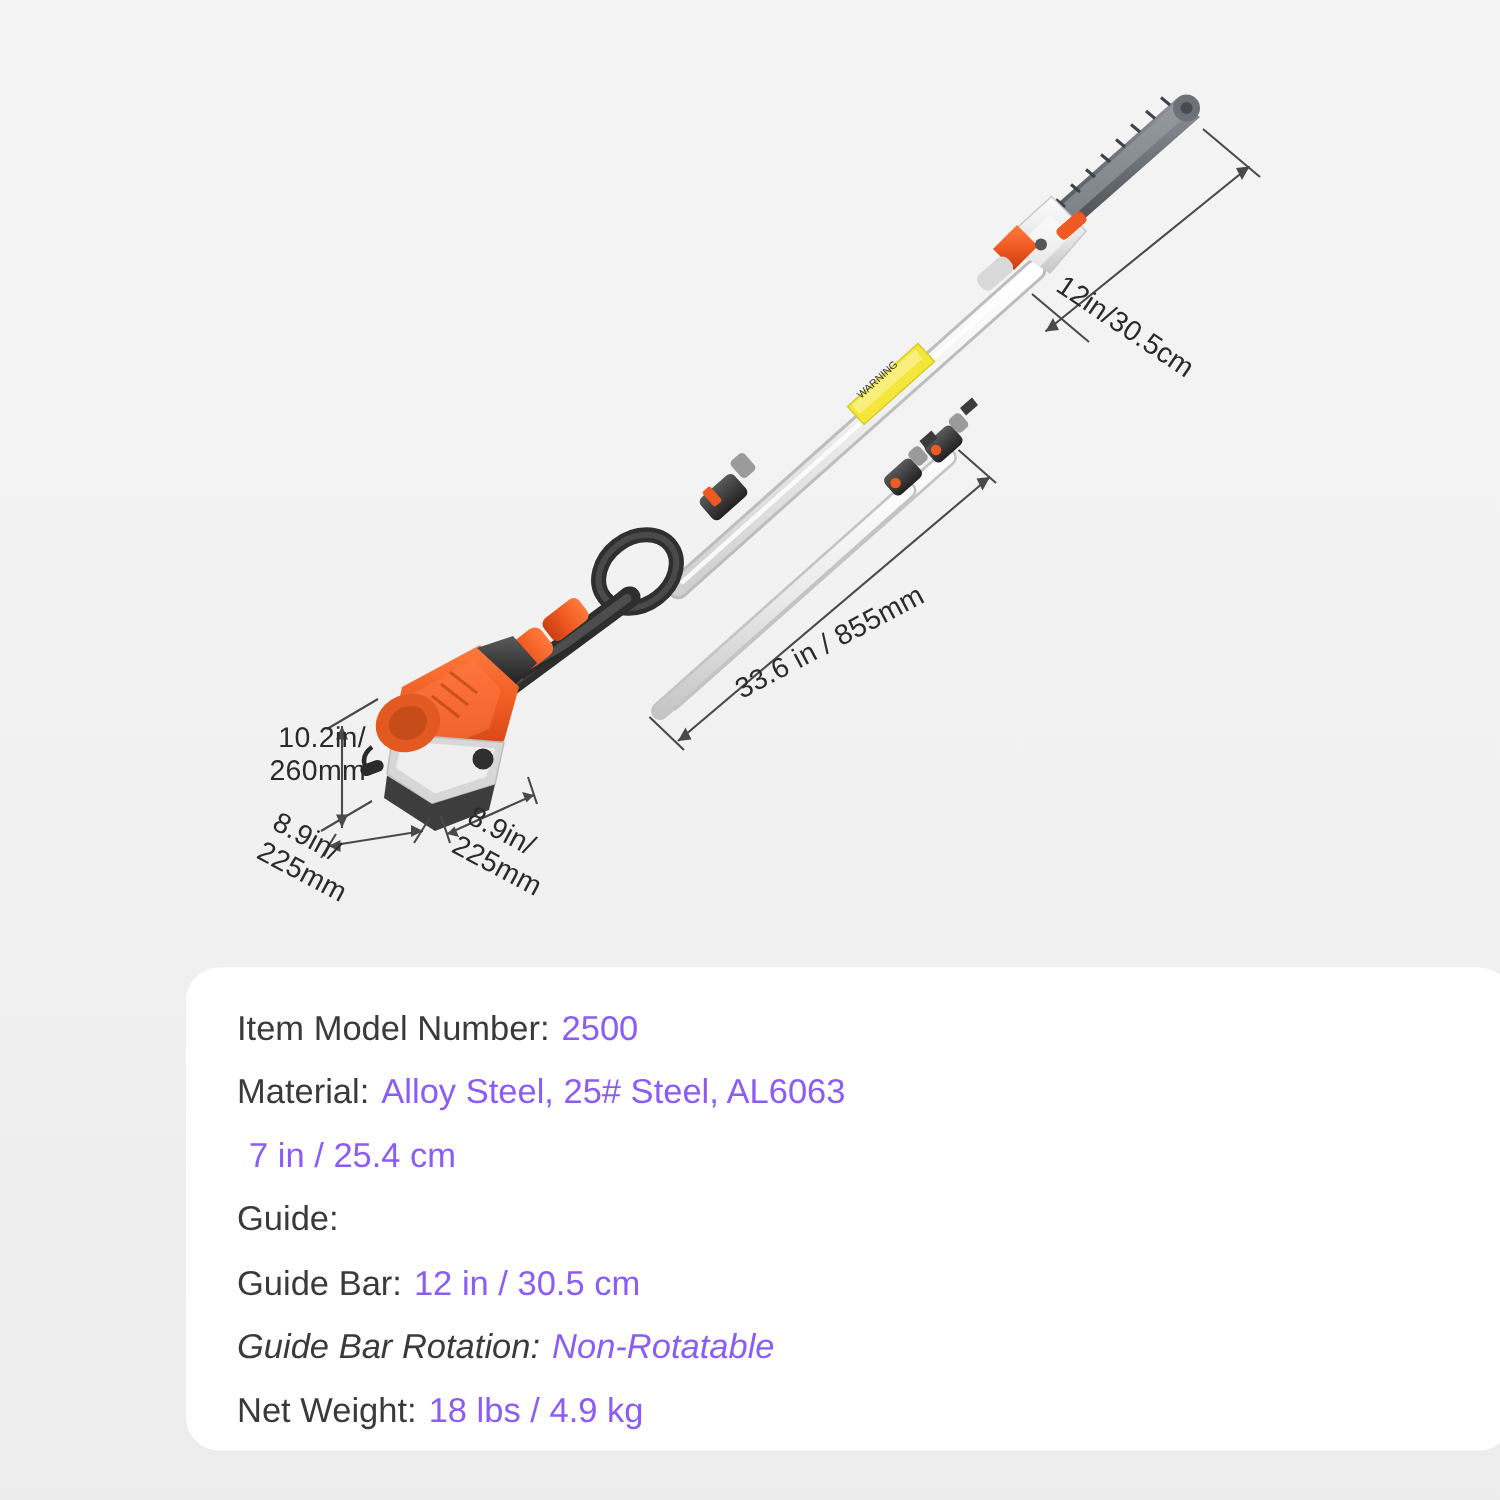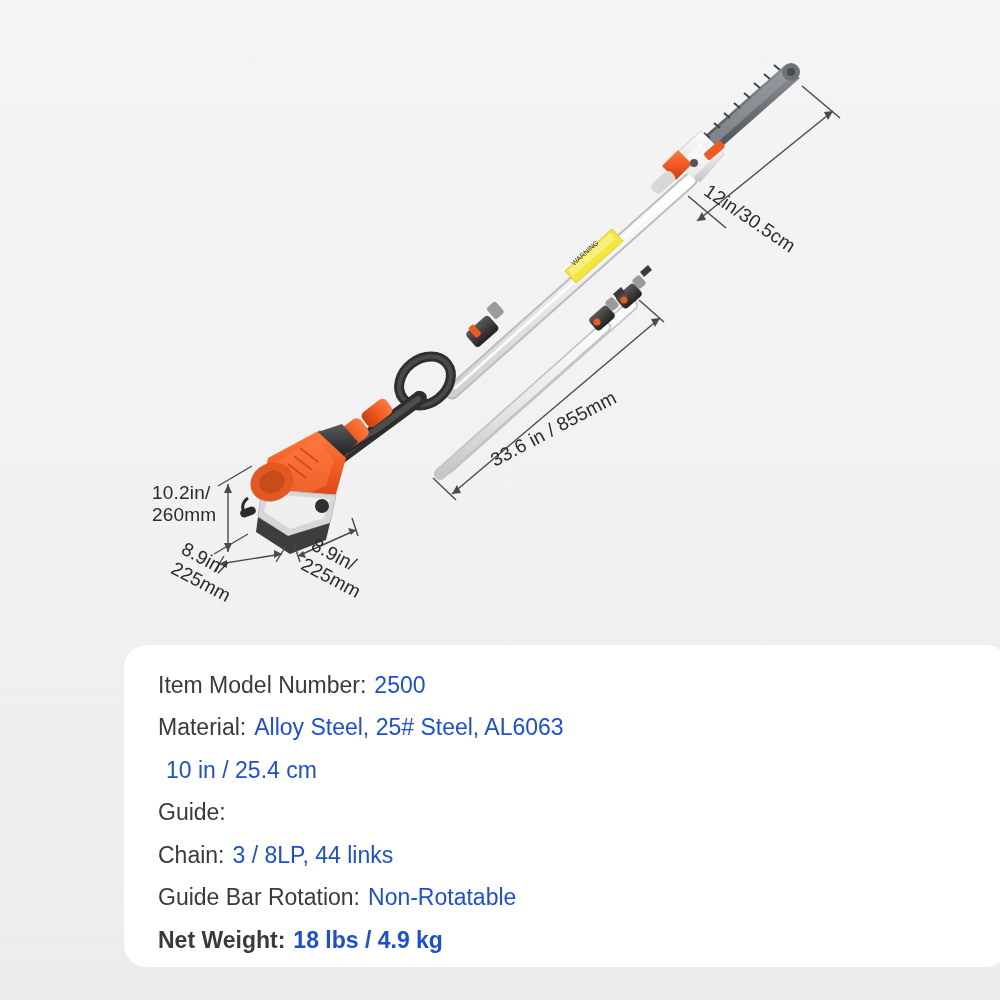--- a/index.html
+++ b/index.html
@@ -50,21 +50,21 @@
   }
   #dim-pole-label {
     left: 487px;
     top: 452px;
     transform: rotate(-28deg);
     transform-origin: left top;
   }
   #dim-height-label {
     left: 152px;
     top: 482px;
-    text-align: left;
+    text-align: right;
     width: 92px;
   }
   #dim-width-label {
     left: 188px;
     top: 538px;
     transform: rotate(28deg);
     transform-origin: left top;
     width: 110px;
   }
   #dim-depth-label {
@@ -89,43 +89,43 @@
   }
   .spec-row {
     display: flex;
     align-items: baseline;
     margin-bottom: 13px;
     font-size: 23px;
     line-height: 1.28;
   }
   .spec-row:last-child {
     margin-bottom: 0;
-    font-weight: bold;
   }
   .spec-key {
     color: #3a3a3a;
     white-space: nowrap;
   }
   .spec-val {
-    color: #1d4ed8;
+    color: #8b5cf6;
     margin-left: 8px;
     white-space: nowrap;
   }
   .spec-row.two-col {
     justify-content: flex-start;
   }
   .spec-pair {
     display: flex;
     align-items: baseline;
   }
   .spec-pair.left-pair {
     width: 400px;
   }
   .spec-pair.left-pair-wide {
     width: 400px;
+    font-style: italic;
   }
 </style>
 </head>
 <body>
 
 <div id="page">
 
   <div id="illustration">
     <svg width="1000" height="645" viewBox="0 0 1000 645" xmlns="http://www.w3.org/2000/svg">
       <defs>
@@ -319,31 +319,31 @@
       <span class="spec-key">Item Model Number:</span>
       <span class="spec-val">2500</span>
     </div>
 
     <div class="spec-row">
       <span class="spec-key">Material:</span>
       <span class="spec-val">Alloy Steel, 25# Steel, AL6063</span>
     </div>
 
     <div class="spec-row">
-      <span class="spec-val">10 in / 25.4 cm</span>
+      <span class="spec-val">7 in / 25.4 cm</span>
     </div>
 
     <div class="spec-row">
       <span class="spec-key">Guide:</span>
     </div>
 
     <div class="spec-row two-col">
-      <span class="spec-pair">
-        <span class="spec-key">Chain:</span>
-        <span class="spec-val">3 / 8LP, 44 links</span>
+      <span class="spec-pair left-pair">
+        <span class="spec-key">Guide Bar:</span>
+        <span class="spec-val">12 in / 30.5 cm</span>
       </span>
     </div>
 
     <div class="spec-row two-col">
       <span class="spec-pair left-pair-wide">
         <span class="spec-key">Guide Bar Rotation:</span>
         <span class="spec-val">Non-Rotatable</span>
       </span>
     </div>
 

